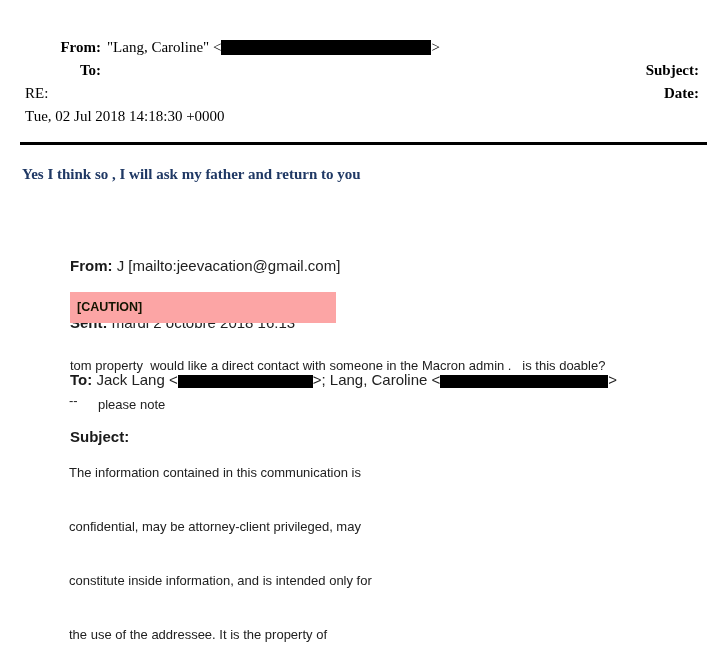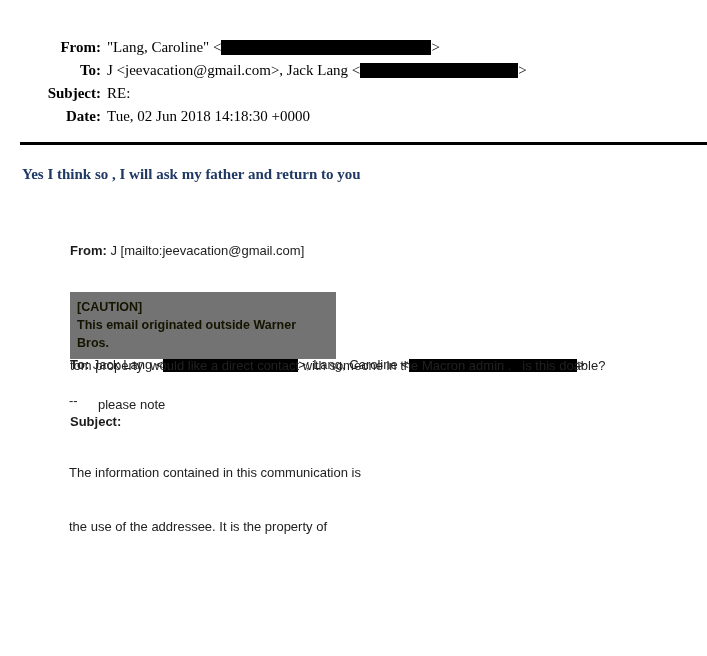--- a/index.html
+++ b/index.html
@@ -53,34 +53,34 @@
     font-family: "Liberation Serif", serif;
     font-size: 15px;
     color: #1f3864;
     white-space: pre;
     font-weight: bold;
   }
 
   
   .quoted-header {
     position: absolute;
-    top: 203px; left: 70px;
-    font-size: 13px;
+    top: 218px; left: 70px;
+    font-size: 15px;
     line-height: 19px;
     color: #212121;
     white-space: pre;
   }
   .quoted-header b { color: #1a1a1a; }
 
   
   .caution {
     position: absolute;
     top: 292px; left: 70px;
     width: 252px;
-    background: #737373;
+    background: #fca5a5;
     padding: 6px 7px 7px 7px;
     font-size: 12.5px;
     font-weight: bold;
     line-height: 18px;
     color: #141400;
   }
 
   
   .body-message {
     position: absolute;
@@ -109,51 +109,51 @@
   }
 </style>
 </head>
 <body>
 
 <div class="email-header">
   <span class="hlabel">From:</span>
   <span class="hvalue"><span>"Lang, Caroline" &lt;</span><span class="redact r-from"></span><span>&gt;</span></span>
 
   <span class="hlabel">To:</span>
-  <span class="hvalue"><span>J &lt;jeevacation@gmail.com&gt;, Jack Lang &lt;</span><span class="redact r-to"></span><span>&gt;</span></span>
 
   <span class="hlabel">Subject:</span>
   <span class="hvalue">RE:</span>
 
   <span class="hlabel">Date:</span>
-  <span class="hvalue">Tue, 02 Jun 2018 14:18:30 +0000</span>
+  <span class="hvalue">Tue, 02 Jul 2018 14:18:30 +0000</span>
 </div>
 
 <div class="divider"></div>
 
 <div class="reply-text">Yes I think so , I will ask my father and return to you</div>
 
 <div class="quoted-header">
   <div><b>From:</b><span> J [mailto:jeevacation@gmail.com]</span></div>
   <div><b>Sent:</b><span> mardi 2 octobre 2018 16:13</span></div>
   <div><b>To:</b><span> Jack Lang &lt;</span><span class="redact r-q1"></span><span>&gt;; Lang, Caroline &lt;</span><span class="redact r-q2"></span><span>&gt;</span></div>
   <div><b>Subject:</b></div>
 </div>
 
 <div class="caution">
   <div>[CAUTION]</div>
-  <div>This email originated outside Warner Bros.</div>
 </div>
 
 <div class="body-message">tom property  would like a direct contact with someone in the Macron admin .   is this doable?</div>
 <div class="sig-dash">--</div>
 <div class="note-line">please note</div>
 
 <div class="disclaimer">
   <div>The information contained in this communication is</div>
+  <div>confidential, may be attorney-client privileged, may</div>
+  <div>constitute inside information, and is intended only for</div>
   <div>the use of the addressee. It is the property of</div>
   
   
   
   
   
   
   
   
 </div>

